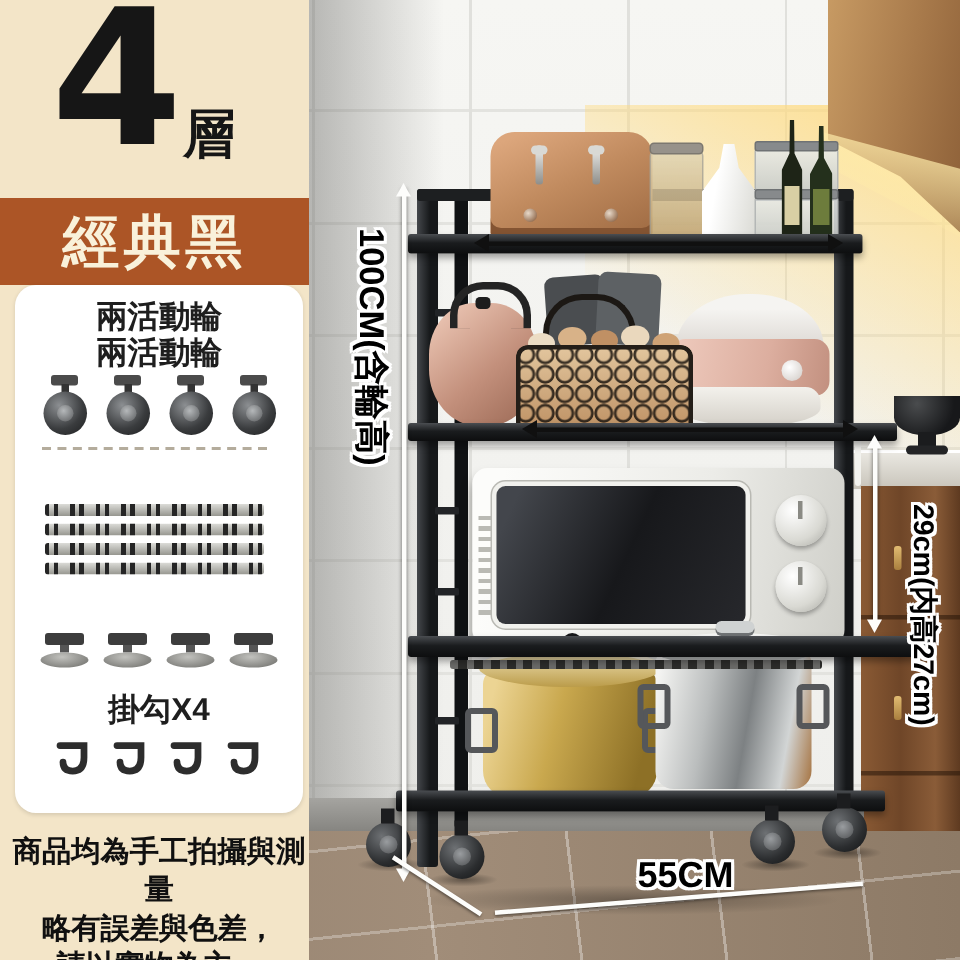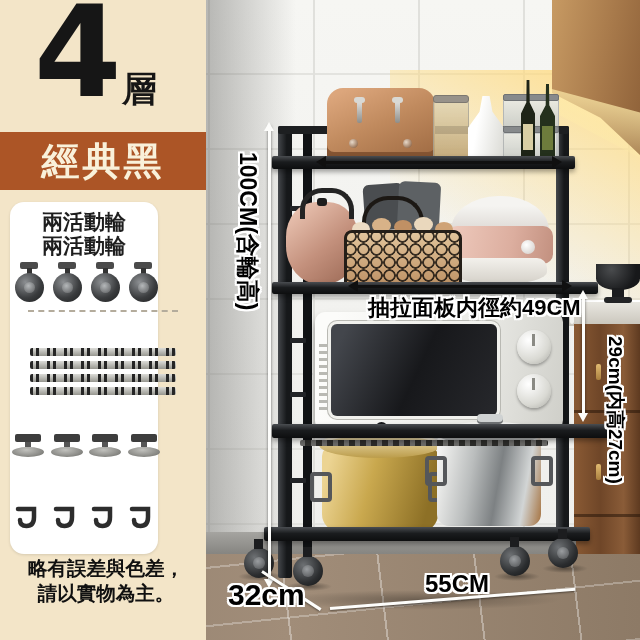--- a/index.html
+++ b/index.html
@@ -143,22 +143,22 @@
   .dline{position:absolute;height:3px;background:#fdfdfb;box-shadow:0 1px 2px rgba(0,0,0,.45);
     transform-origin:0 50%;z-index:38;}
 
   
   .sidebar{position:absolute;left:0;top:0;width:206px;height:640px;background:#f3e5c8;z-index:60;}
   .tier-num{position:absolute;left:34px;top:-16px;font-size:126px;font-weight:800;color:#161616;
     font-family:"DejaVu Sans",sans-serif;line-height:1.1;}
   .tier-unit{position:absolute;left:122px;top:66px;font-size:35px;font-weight:700;color:#161616;}
   .color-band{position:absolute;left:0;top:132px;width:206px;height:58px;background:#ac5526;
     display:flex;align-items:center;justify-content:center;color:#f9f1da;font-size:38px;font-weight:700;letter-spacing:3px;}
-  .acc-card{position:absolute;left:10px;top:202px;width:148px;height:352px;background:#ffffff;
-    border-radius:14px;box-shadow:0 1px 3px rgba(0,0,0,.12);font-family:Liberation Mono, monospace;}
+  .acc-card{position:absolute;left:10px;top:190px;width:192px;height:352px;background:#ffffff;
+    border-radius:14px;box-shadow:0 1px 3px rgba(0,0,0,.12);}
   .acc-title{position:absolute;width:100%;text-align:center;font-size:21px;font-weight:700;color:#1e1e1e;line-height:1.16;}
   .row{position:absolute;left:0;width:100%;display:flex;justify-content:center;gap:4px;}
   .caster-icon{position:relative;width:38px;height:44px;}
   .caster-icon .mount{position:absolute;left:10px;top:0;width:18px;height:7px;background:#4b4b4b;border-radius:2px;}
   .caster-icon .stem{position:absolute;left:17px;top:6px;width:5px;height:6px;background:#333;}
   .caster-icon .wheel{position:absolute;left:5px;top:11px;width:29px;height:29px;border-radius:50%;
     background:radial-gradient(circle at 36% 32%,#8c8f92,#3a3c3e 58%,#1d1e1f);}
   .caster-icon .hub{position:absolute;left:14px;top:20px;width:11px;height:11px;border-radius:50%;
     background:radial-gradient(circle at 40% 35%,#b5b8ba,#595b5d);}
   .dash-div{position:absolute;left:18px;width:150px;border-top:2px dashed #b4ac9c;}
@@ -278,27 +278,25 @@
     <div class="wheel-shadow" style="left:286px;top:582px;"></div>
     <div class="wheel-shadow" style="left:494px;top:572px;"></div>
     <div class="wheel-shadow" style="left:542px;top:564px;"></div>
     <div class="caster" style="left:244px;top:548px;"></div>
     <div class="caster" style="left:293px;top:556px;"></div>
     <div class="caster" style="left:500px;top:546px;"></div>
     <div class="caster" style="left:548px;top:538px;"></div>
 
     <div class="harrow" style="left:320px;top:161px;width:238px;"></div>
     <div class="harrow" style="left:352px;top:285px;width:216px;"></div>
-    <div class="ann" style="left:368px;top:293px;font-size:22px;">抽拉面板内徑約49CM</div>
     <div class="vline" style="left:268px;top:126px;height:458px;"></div>
     <div class="ann vtext" style="left:263px;top:152px;font-size:23px;">100CM(含輪高)</div>
     <div class="vline" style="left:582px;top:294px;height:124px;"></div>
     <div class="ann vtext" style="left:628px;top:336px;font-size:19px;">29cm(内高27cm)</div>
     <div class="dline" style="left:262px;top:570px;width:70px;transform:rotate(33deg);"></div>
-    <div class="ann" style="left:228px;top:578px;font-size:30px;">32cm</div>
     <div class="dline" style="left:330px;top:607px;width:246px;transform:rotate(-4.5deg);"></div>
     <div class="ann" style="left:425px;top:570px;font-size:24px;">55CM</div>
   </div>
 
   <div class="sidebar">
     <div class="tier-num">4</div>
     <div class="tier-unit">層</div>
     <div class="color-band">經典黑</div>
 
     <div class="acc-card">
@@ -350,34 +348,36 @@
             <div class="cap"></div>
             <div class="stem"></div>
             <div class="base"></div>
           </div>
         <div class="foot-icon">
             <div class="cap"></div>
             <div class="stem"></div>
             <div class="base"></div>
           </div>
       </div>
+      <div class="acc-title" style="top:272px;">掛勾X4</div>
       <div class="row" style="top:302px;gap:12px;">
         <svg width="26" height="28" viewBox="0 0 26 26">
             <path d="M4 4 H20 V12 Q20 21 12.5 21 Q6 21 6 15" fill="none" stroke="#2d2d2d" stroke-width="4.5" stroke-linecap="round"></path>
           </svg>
         <svg width="26" height="28" viewBox="0 0 26 26">
             <path d="M4 4 H20 V12 Q20 21 12.5 21 Q6 21 6 15" fill="none" stroke="#2d2d2d" stroke-width="4.5" stroke-linecap="round"></path>
           </svg>
         <svg width="26" height="28" viewBox="0 0 26 26">
             <path d="M4 4 H20 V12 Q20 21 12.5 21 Q6 21 6 15" fill="none" stroke="#2d2d2d" stroke-width="4.5" stroke-linecap="round"></path>
           </svg>
         <svg width="26" height="28" viewBox="0 0 26 26">
             <path d="M4 4 H20 V12 Q20 21 12.5 21 Q6 21 6 15" fill="none" stroke="#2d2d2d" stroke-width="4.5" stroke-linecap="round"></path>
           </svg>
       </div>
     </div>
 
     <div class="disclaimer">
+      <div>商品均為手工拍攝與測量</div>
       <div>略有誤差與色差，</div>
       <div>請以實物為主。</div>
     </div>
   </div>
 </div>
 
 </body></html>

